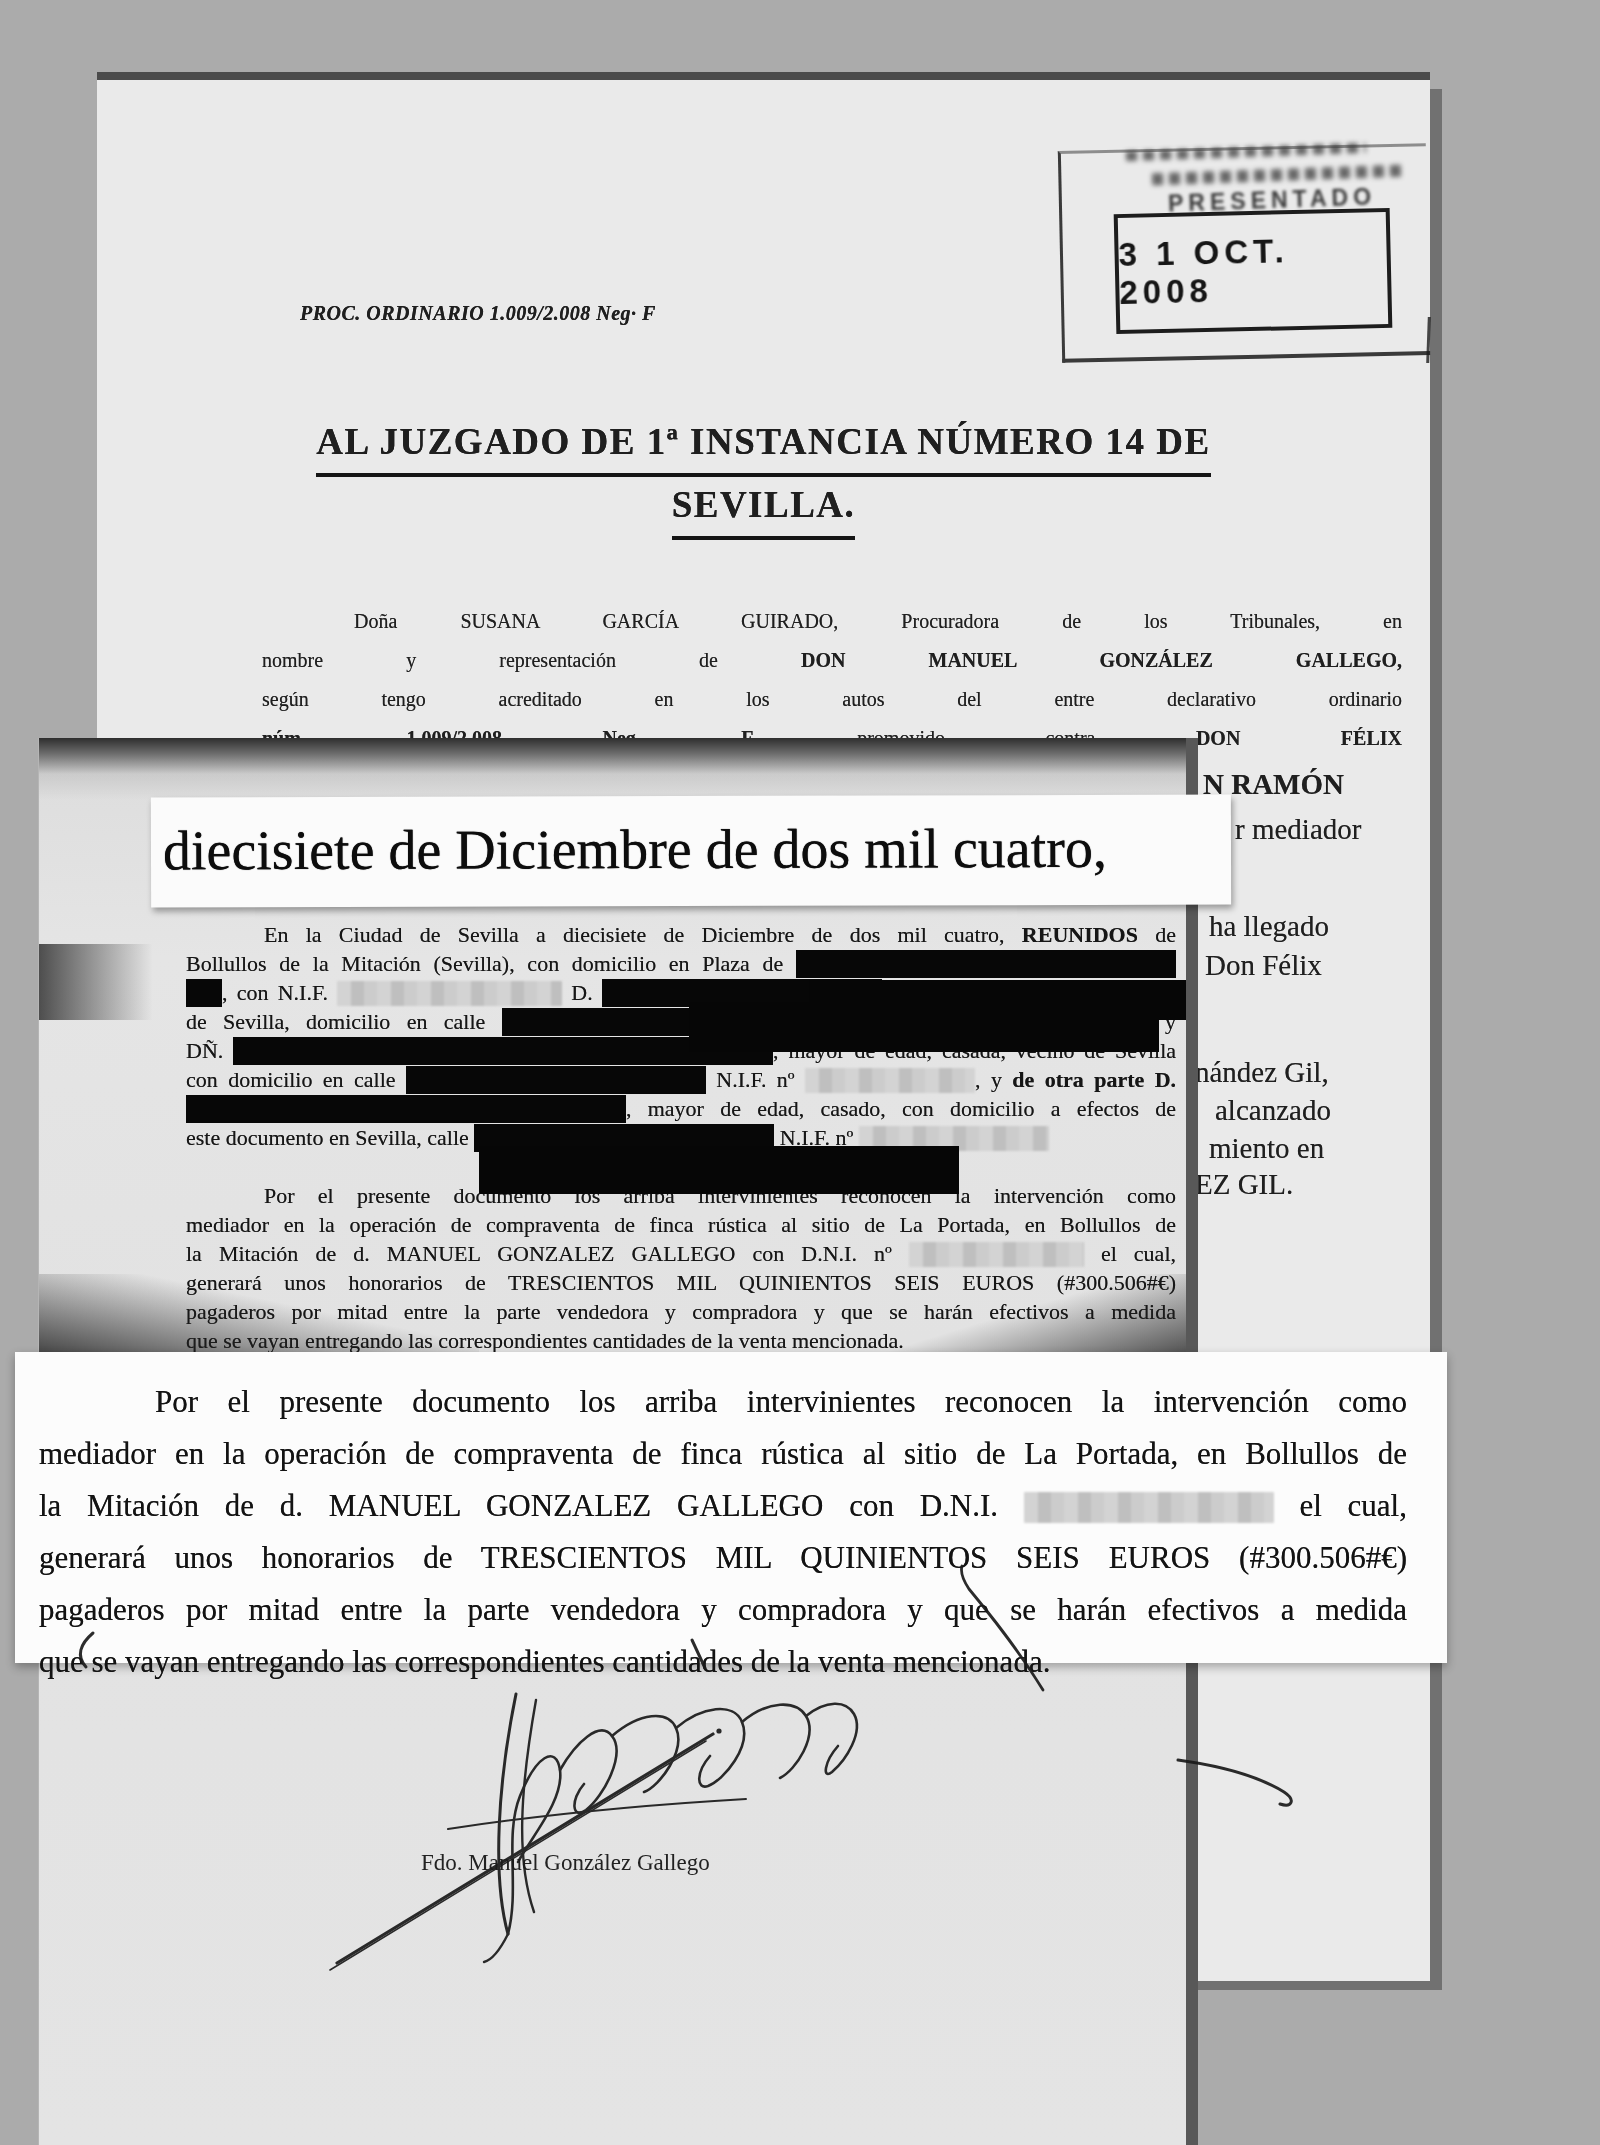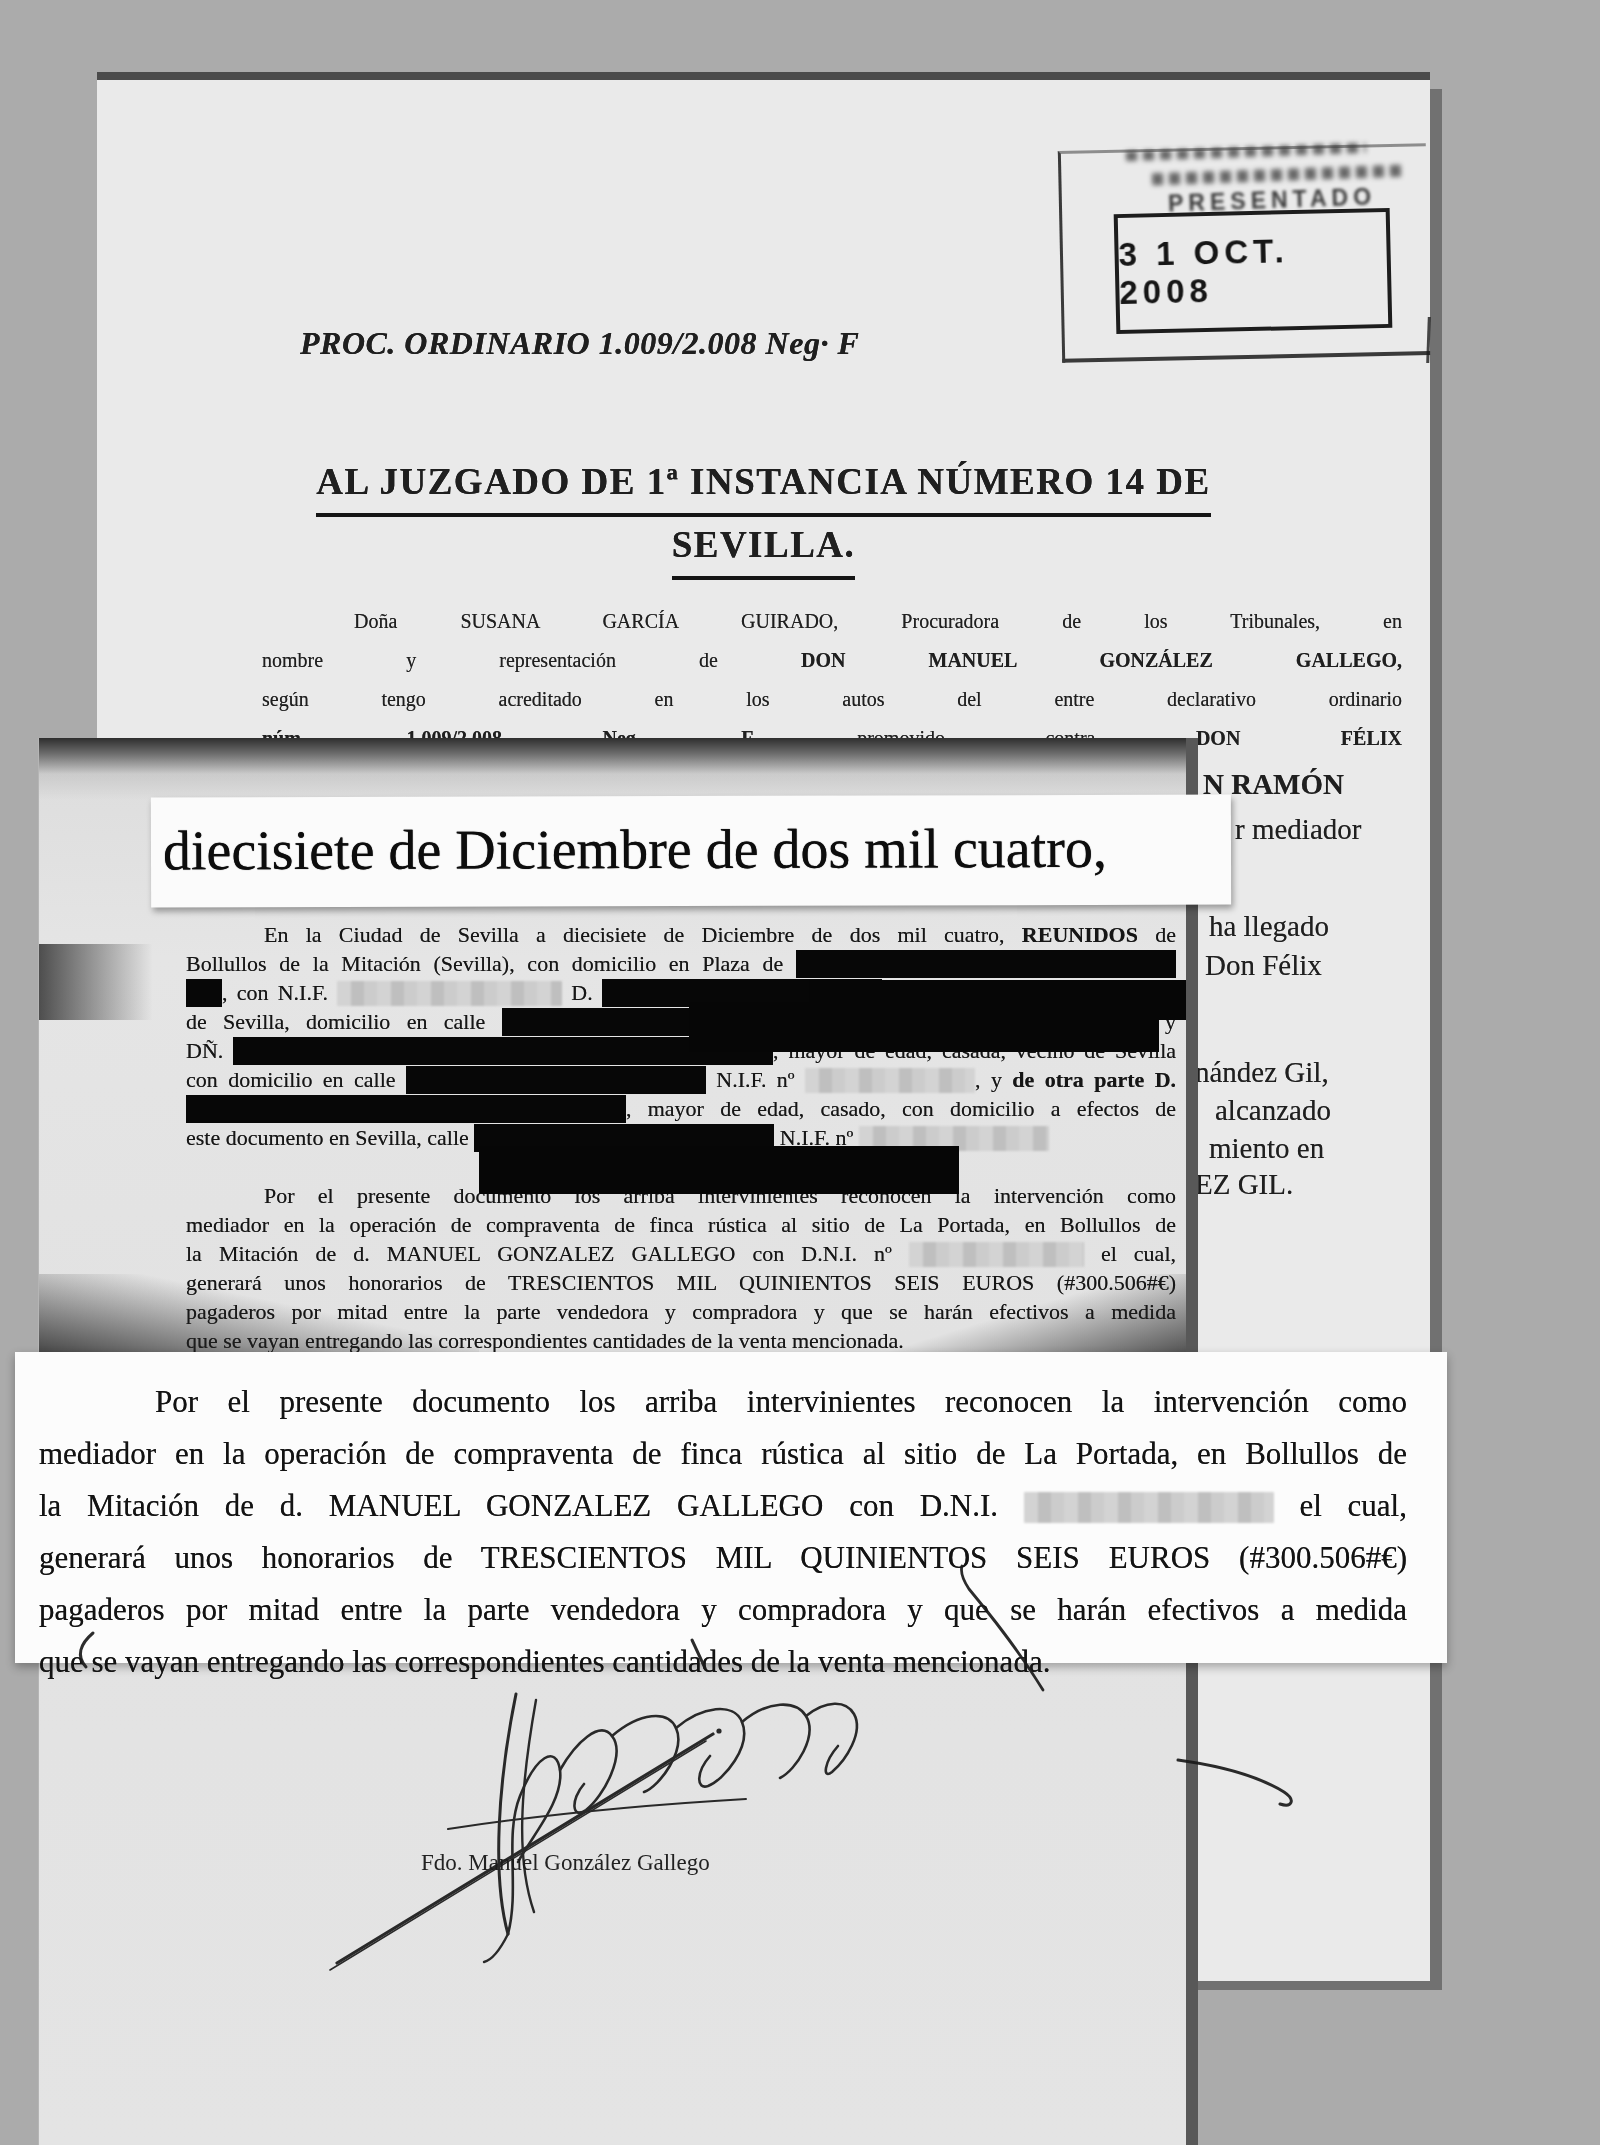--- a/index.html
+++ b/index.html
@@ -2,24 +2,24 @@
 <html><head>
 <meta charset="utf-8">
 <style>
   html,body{margin:0;padding:0;}
   .canvas{position:relative;width:1600px;height:2145px;background:#ababab;overflow:hidden;
           font-family:"Liberation Serif","DejaVu Serif",serif;color:#1f1f1f;}
 
   
   .page1{position:absolute;left:97px;top:80px;width:1333px;height:1901px;background:#eaeaea;
          box-shadow:0 -8px 0 0 #4b4b4b,12px 9px 0 0 #717171;}
-  .case-header{position:absolute;left:203px;top:222px;font-size:32px;font-weight:bold;font-style:italic;
-               letter-spacing:.5px;text-shadow:0 0 .6px #222;margin-top:23px;}
+  .case-header{position:absolute;left:203px;top:222px;font-size:20px;font-weight:bold;font-style:italic;
+               letter-spacing:.5px;text-shadow:0 0 .6px #222;}
   .title{position:absolute;left:0;top:334px;width:100%;text-align:center;font-size:37px;font-weight:bold;
-         letter-spacing:1.5px;line-height:56px;text-shadow:0 0 .6px #111;margin-top:40px;}
+         letter-spacing:1.5px;line-height:56px;text-shadow:0 0 .6px #111;}
   .title .tl{display:inline-block;border-bottom:4px solid #151515;padding-bottom:3px;}
   .para1{position:absolute;left:165px;top:522px;width:1140px;font-size:20px;line-height:39px;
          text-shadow:0 0 .5px rgba(0,0,0,.6);}
   .frag{position:absolute;font-size:29px;white-space:nowrap;text-shadow:0 0 .5px rgba(0,0,0,.55);}
   .frag.b{font-weight:bold;}
 
   
   .stamp{position:absolute;left:963px;top:67px;width:372px;height:212px;}
   .stamp-outer{position:absolute;left:0;top:0;right:4px;bottom:0;transform:rotate(-1.2deg);
                border-left:3px solid rgba(28,28,28,.85);border-bottom:4px solid rgba(28,28,28,.85);

